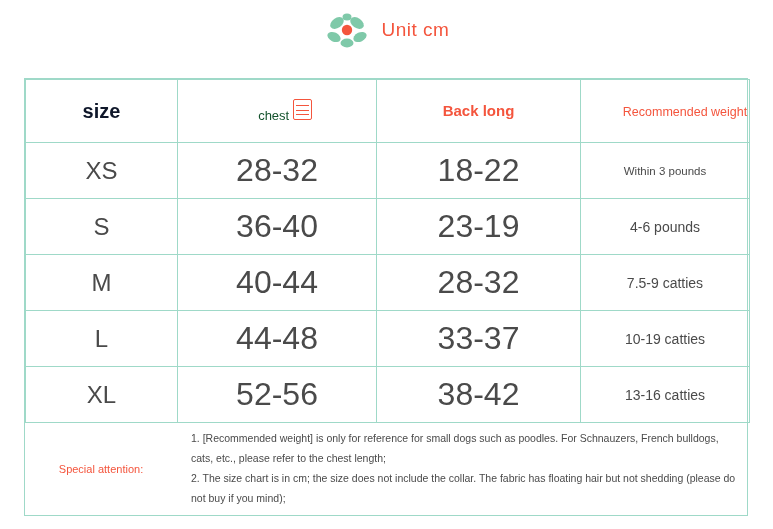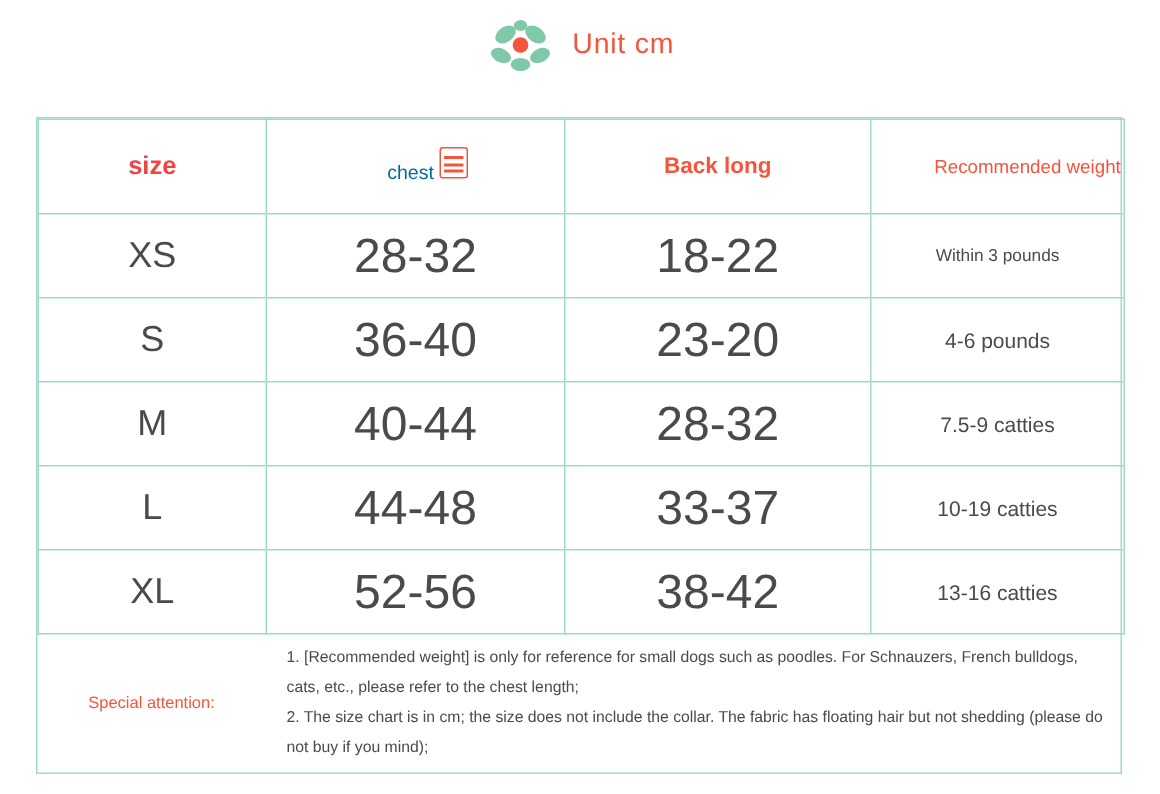--- a/index.html
+++ b/index.html
@@ -58,25 +58,25 @@
     border: 1px solid #9fd9c8;
     text-align: center;
     vertical-align: middle;
     padding: 0;
   }
   thead th {
     height: 62px;
     font-weight: bold;
   }
   .hdr-size {
-    color: #ef4444;
-    font-size: 17px;
+    color: #0f172a;
+    font-size: 20px;
   }
   .hdr-chest {
-    color: #0369a1;
+    color: #14532d;
     font-size: 13px;
     font-weight: normal;
     margin-left: 16px;
   }
   .tag-icon {
     display: inline-block;
     width: 17px;
     height: 19px;
     border: 1.6px solid #f4553d;
     border-radius: 2px;
@@ -208,21 +208,21 @@
       <tbody>
         <tr>
           <td class="cell-size">XS</td>
           <td class="cell-chest">28-32</td>
           <td class="cell-back">18-22</td>
           <td class="cell-weight small">Within 3 pounds</td>
         </tr>
         <tr>
           <td class="cell-size">S</td>
           <td class="cell-chest">36-40</td>
-          <td class="cell-back">23-20</td>
+          <td class="cell-back">23-19</td>
           <td class="cell-weight">4-6 pounds</td>
         </tr>
         <tr>
           <td class="cell-size">M</td>
           <td class="cell-chest">40-44</td>
           <td class="cell-back">28-32</td>
           <td class="cell-weight">7.5-9 catties</td>
         </tr>
         <tr>
           <td class="cell-size">L</td>

